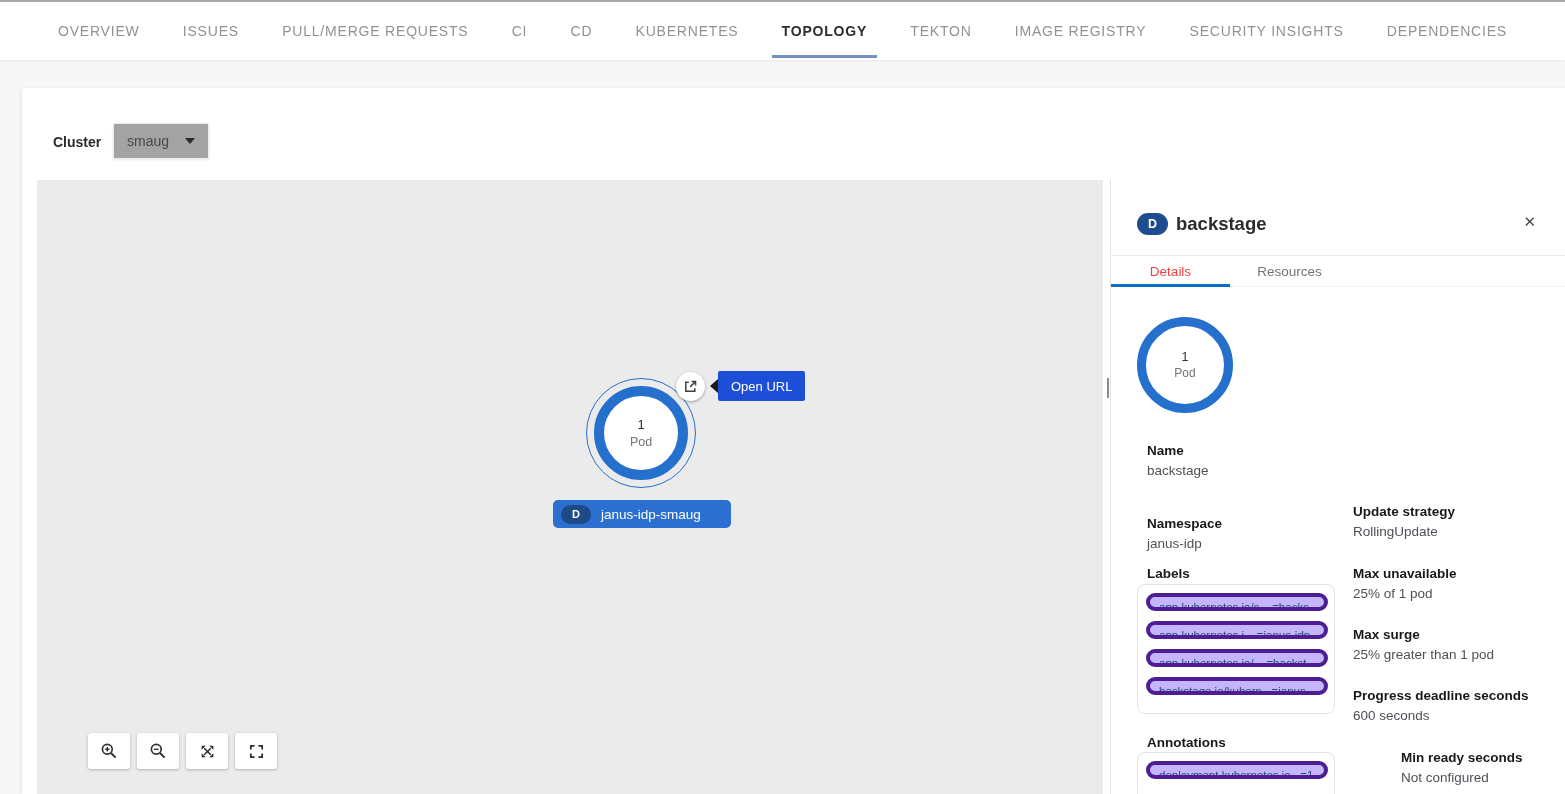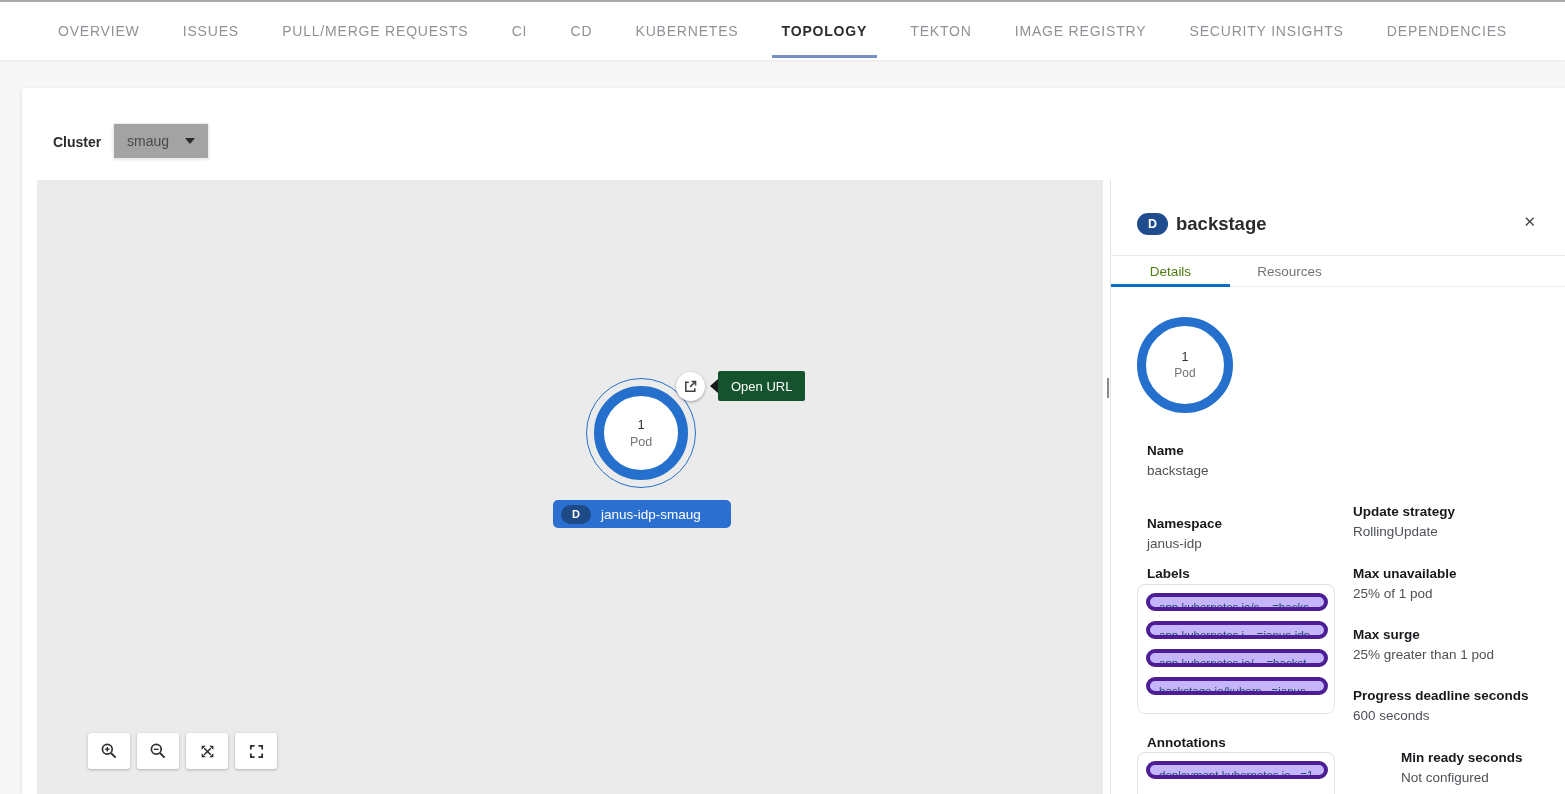--- a/index.html
+++ b/index.html
@@ -73,21 +73,21 @@
   .node-count { font-size:13px; color:#2f2f2f; }
   .node-kind  { font-size:12.5px; color:#717579; margin-top:3px; }
   .decorator {
     position:absolute; left:639px; top:192px; width:29px; height:29px;
     background:#fff; border-radius:50%;
     box-shadow:0 1px 3px rgba(0,0,0,.35);
     display:flex; align-items:center; justify-content:center; cursor:pointer;
   }
   .tooltip {
     position:absolute; left:681px; top:191px; height:20px;
-    background:#14532d; color:#fff; font-size:13px;
+    background:#1d4ed8; color:#fff; font-size:13px;
     display:flex; align-items:center; padding:15px 13px; border-radius:2px;
   }
   .tooltip-arrow {
     position:absolute; left:673px; top:199px; width:0; height:0;
     border-top:7px solid transparent; border-bottom:7px solid transparent;
     border-right:8px solid #1b1b1b;
   }
   .node-pill {
     position:absolute; left:516px; top:320px; width:178px; height:28px;
     background:#2b6fd0; border-radius:5px;
@@ -124,21 +124,21 @@
     display:flex; align-items:center; justify-content:center;
   }
   .sp-title { position:absolute; left:65px; top:33px; font-size:18.5px; color:#2b2b2b; }
   .sp-close { position:absolute; right:29px; top:34px; font-size:15px; color:#4a4a4a; cursor:pointer; line-height:1; }
   .sp-header-divider { position:absolute; left:0; right:0; top:75px; height:1px; background:#ebebeb; }
   .sp-tabs { position:absolute; left:0; right:0; top:76px; height:31px; display:flex; border-bottom:1px solid #f0f0f0; }
   .sp-tab {
     width:119px; display:flex; align-items:center; justify-content:center;
     font-size:13.5px; color:#6f7479; position:relative; cursor:pointer;
   }
-  .sp-tab.active { color:#4d7c0f; }
+  .sp-tab.active { color:#ef4444; }
   .sp-tab.active::after { content:""; position:absolute; left:0; right:0; bottom:-1px; height:3px; background:#0a6cc4; }
 
   .sp-donut {
     position:absolute; left:26px; top:137px; width:96px; height:96px;
     border:9px solid #2470cc; border-radius:50%;
     display:flex; flex-direction:column; align-items:center; justify-content:center;
   }
   .sp-donut .node-count { font-size:12.5px; }
   .sp-donut .node-kind { font-size:12px; margin-top:2px; }
 

